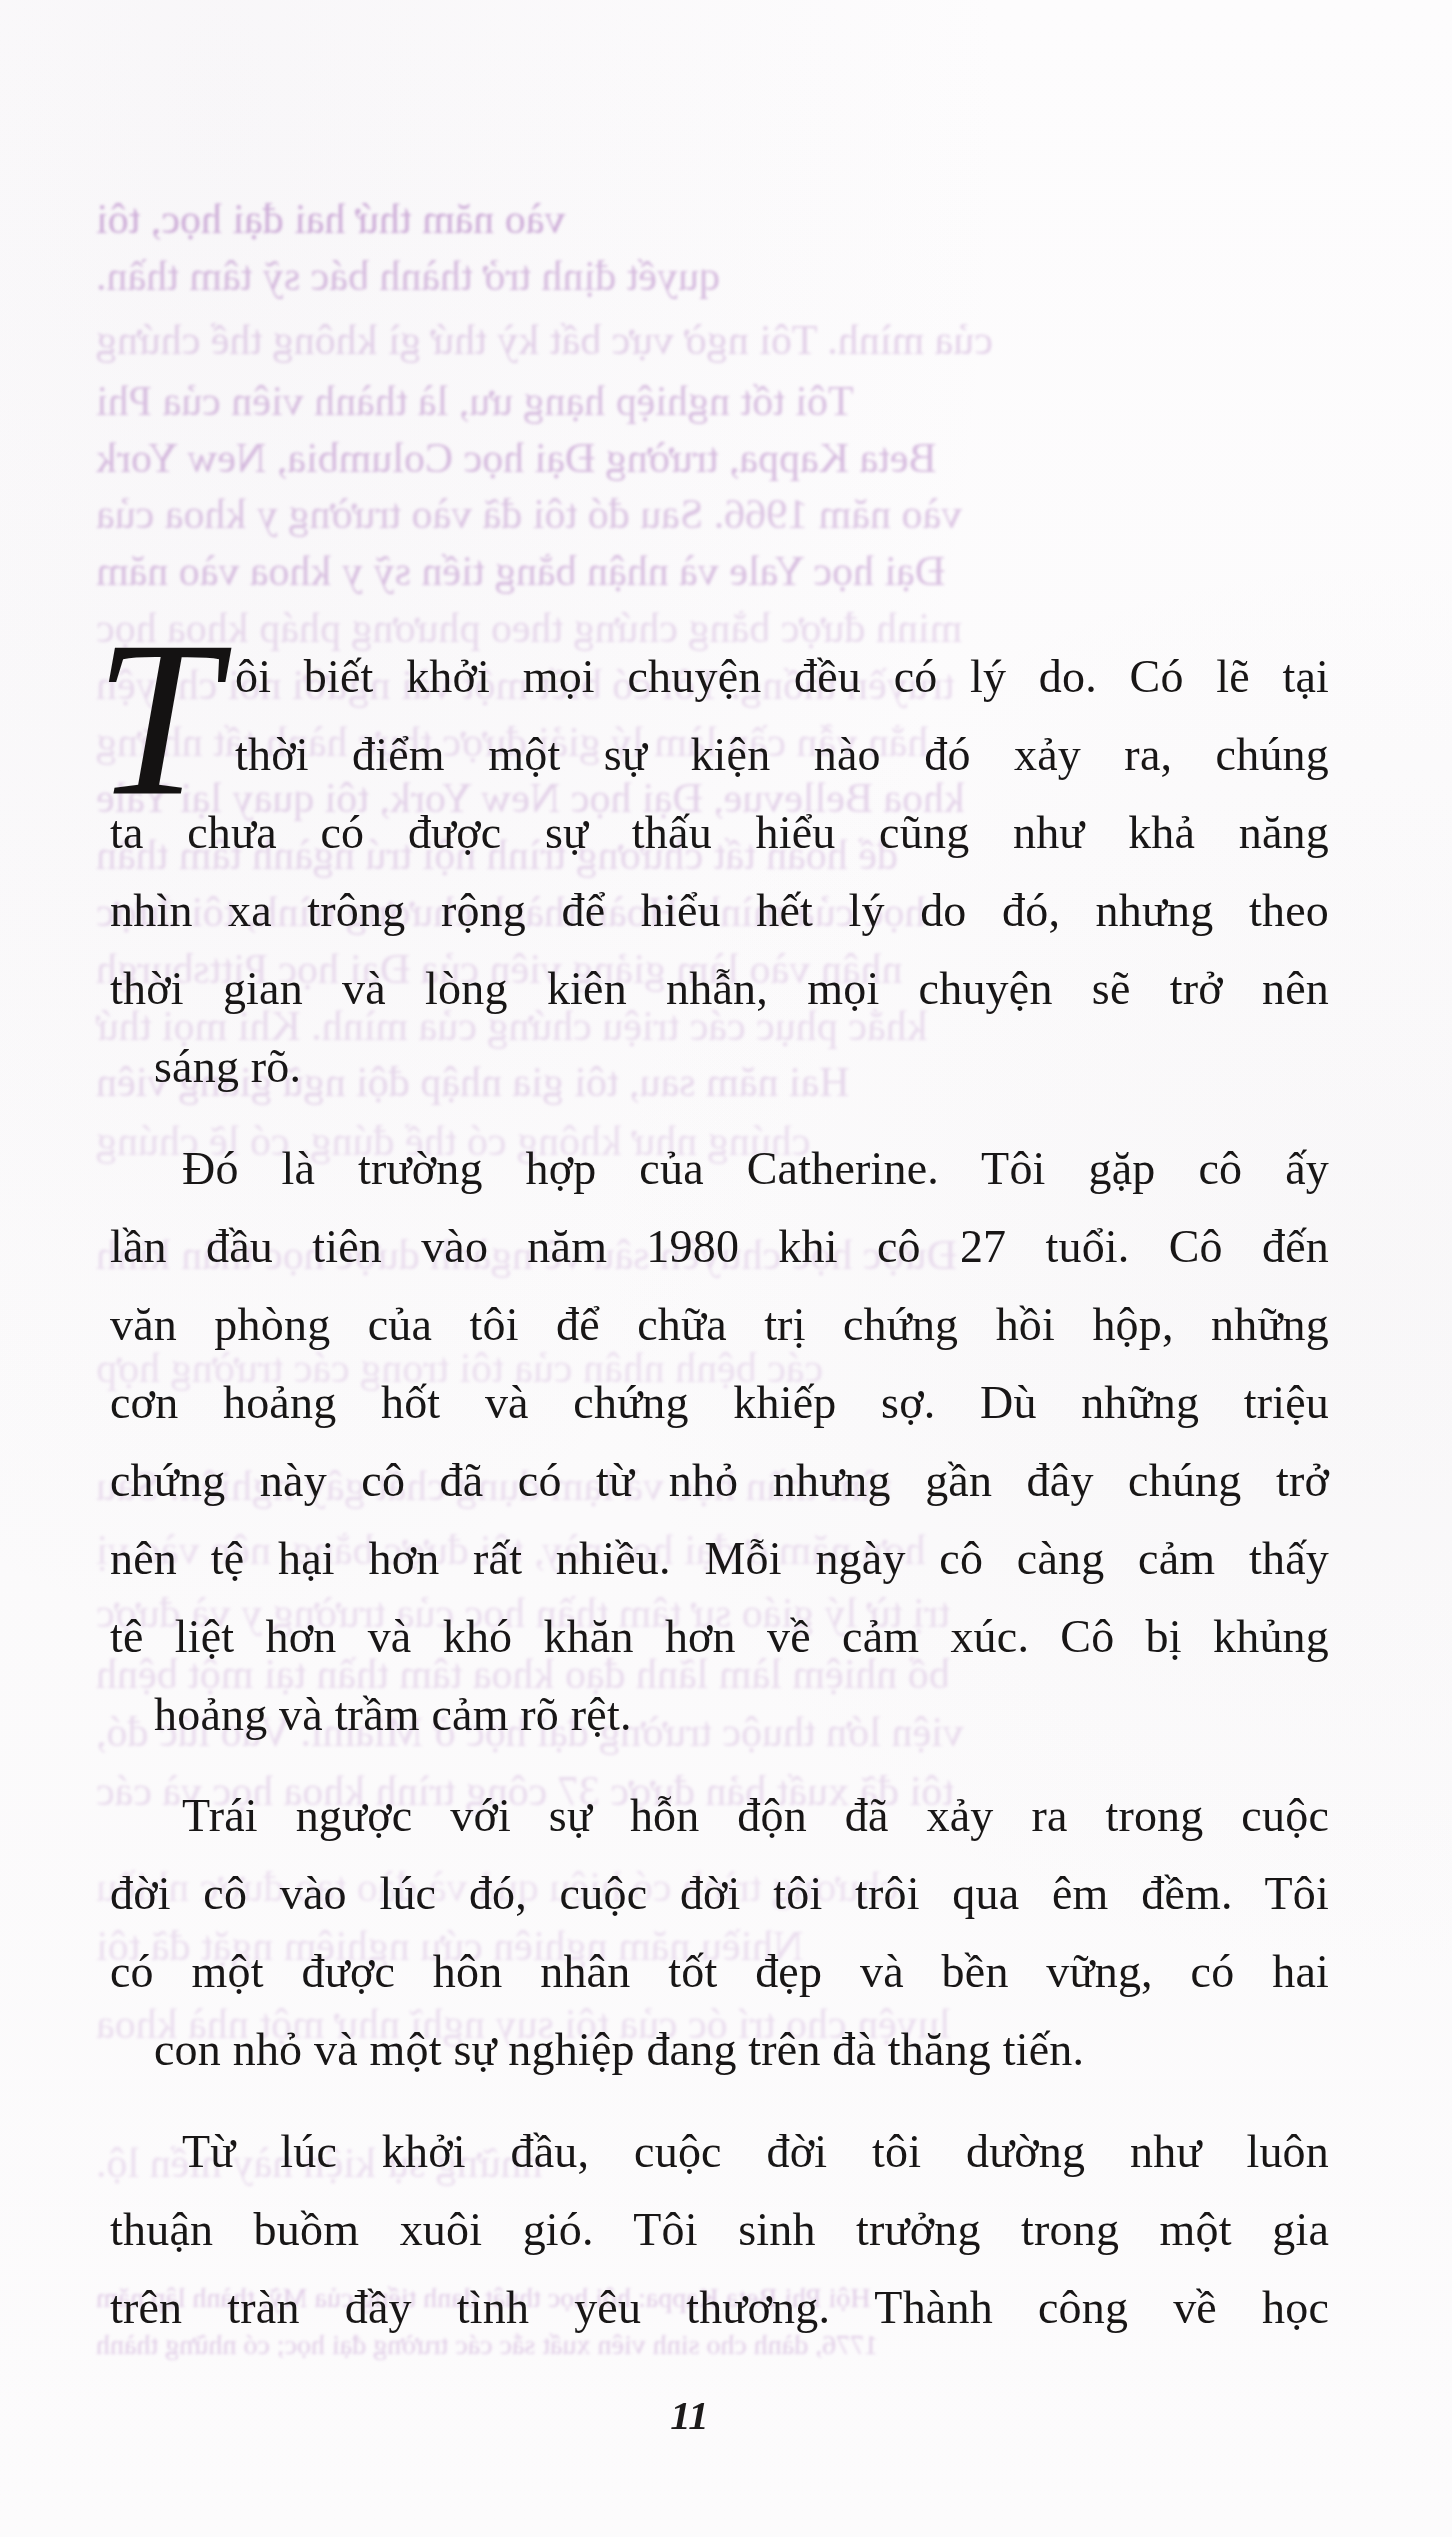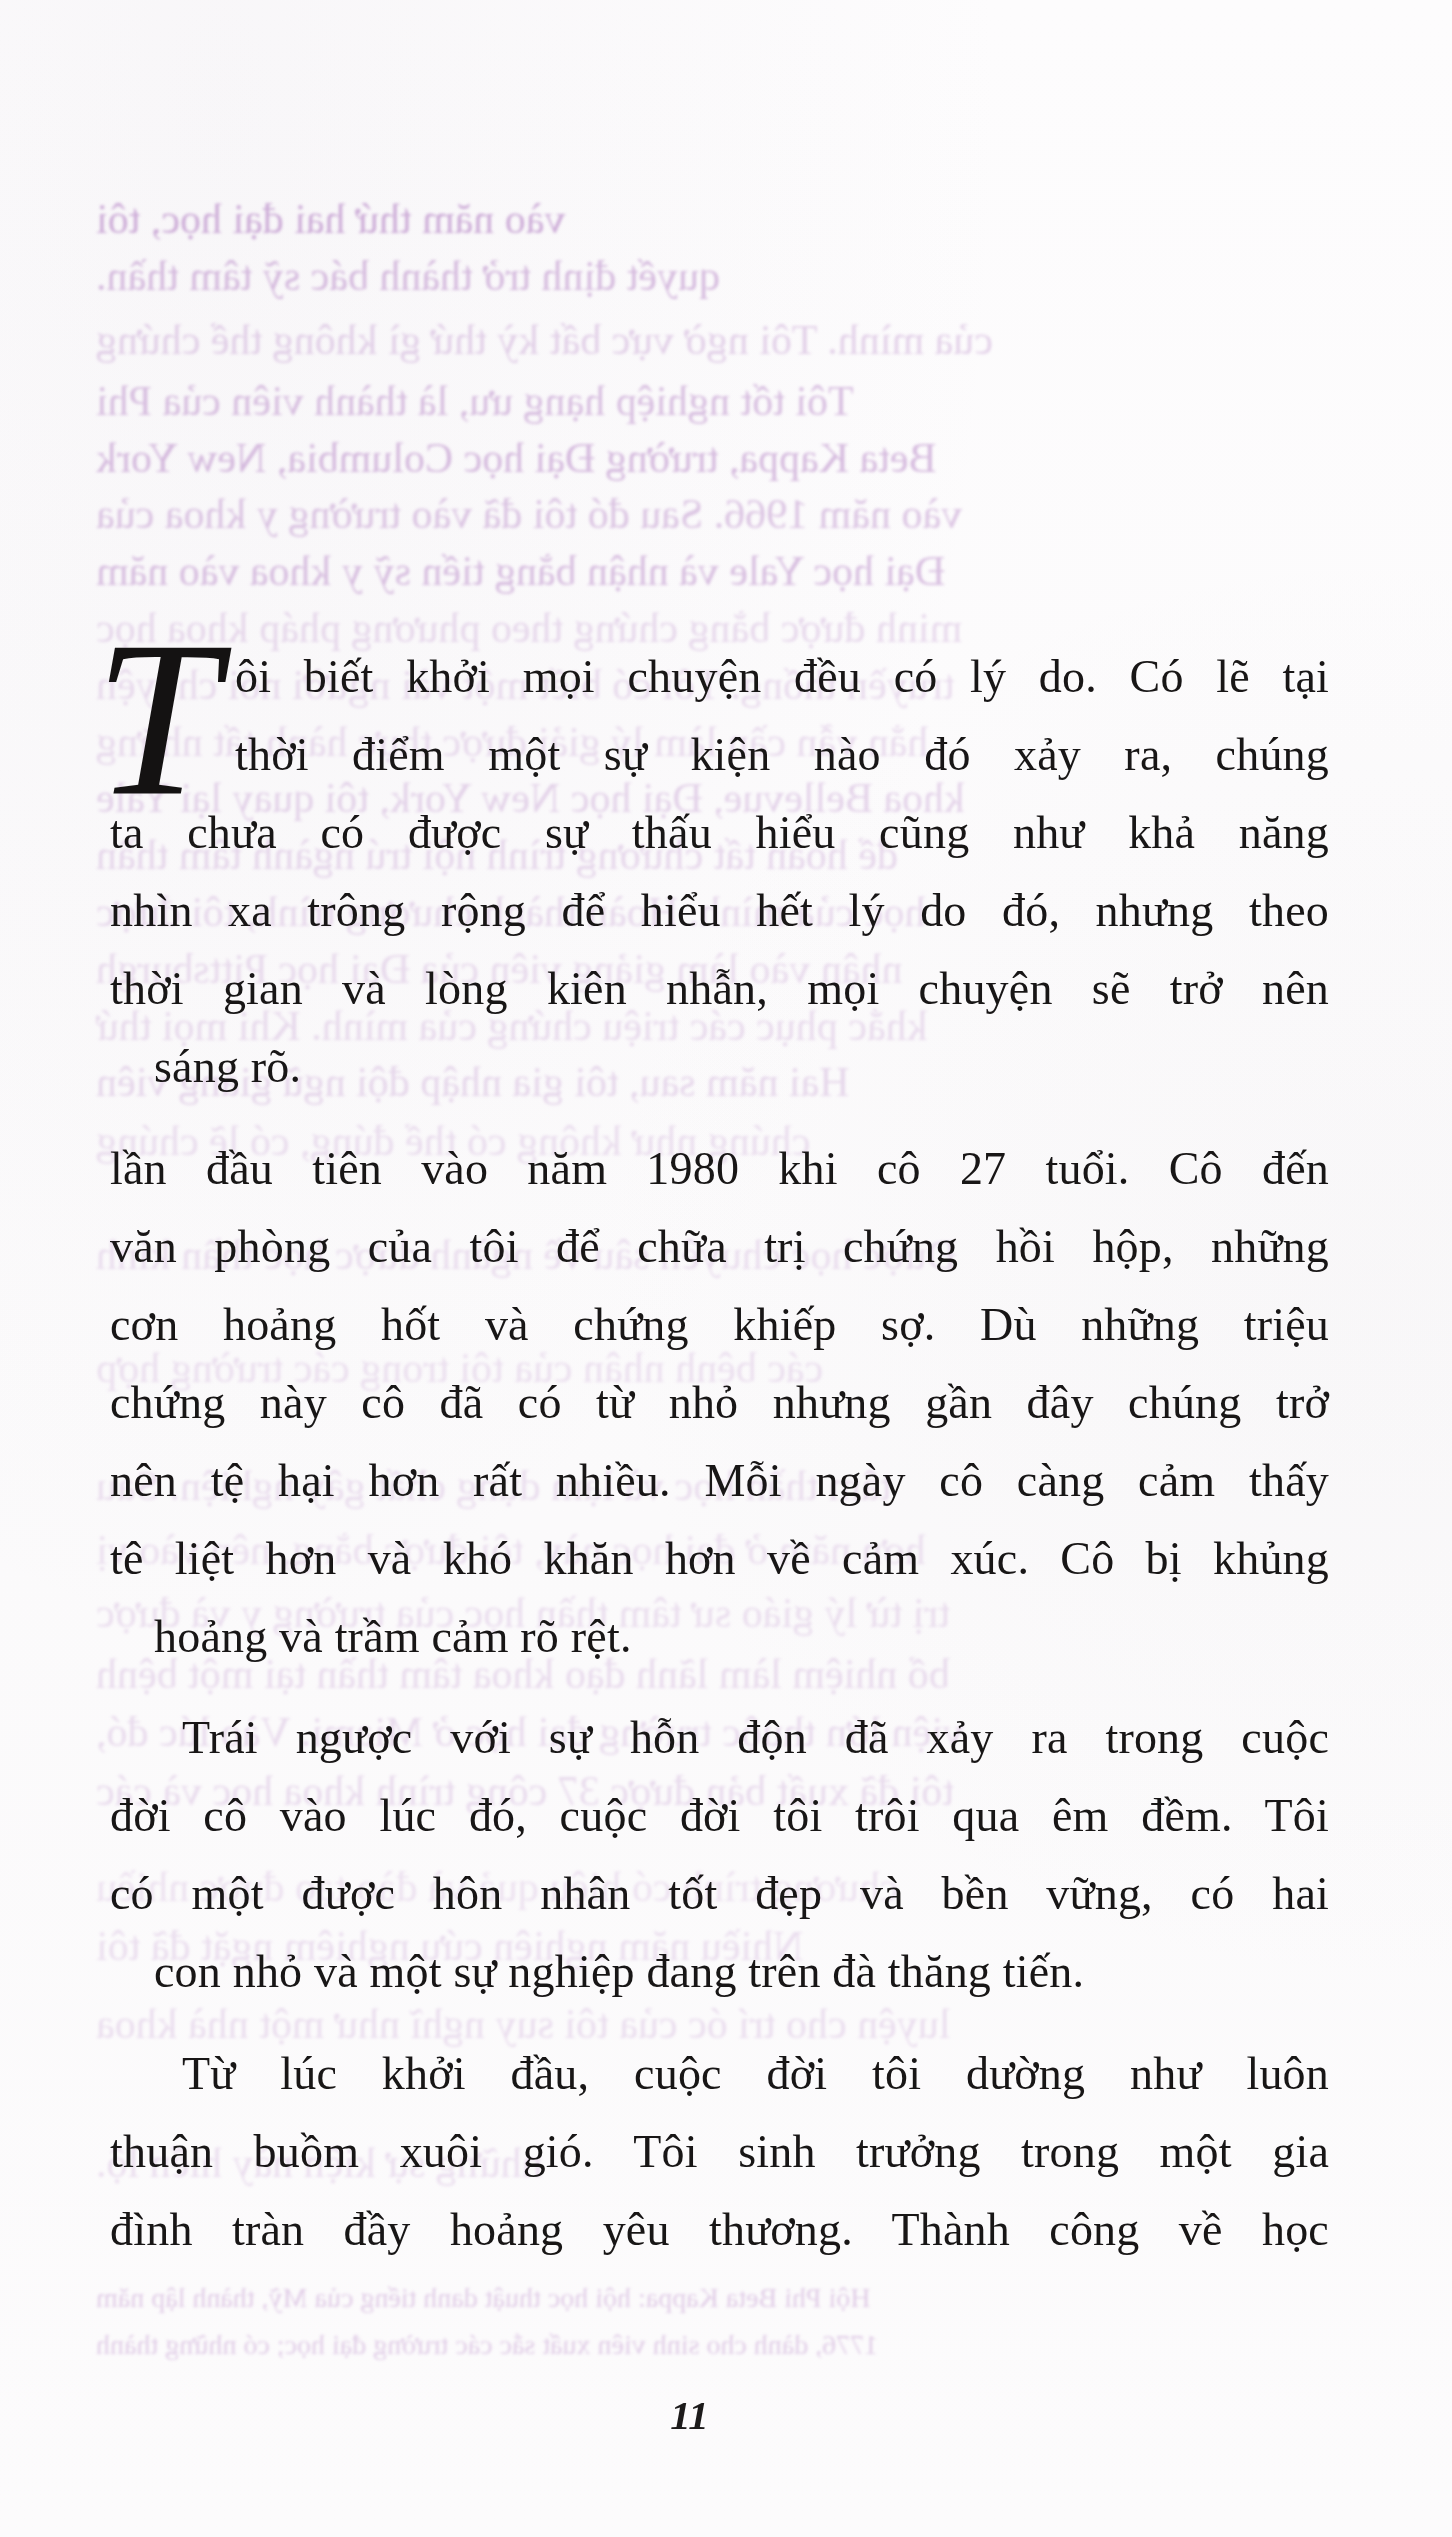--- a/index.html
+++ b/index.html
@@ -131,35 +131,36 @@
       <div class="para">
         <span class="drop-cap">T</span>
         <div class="line dc-clear">ôi biết khởi mọi chuyện đều có lý do. Có lẽ tại</div>
         <div class="line dc-clear">thời điểm một sự kiện nào đó xảy ra, chúng</div>
         <div class="line">ta chưa có được sự thấu hiểu cũng như khả năng</div>
         <div class="line">nhìn xa trông rộng để hiểu hết lý do đó, nhưng theo</div>
         <div class="line">thời gian và lòng kiên nhẫn, mọi chuyện sẽ trở nên</div>
         <div class="line last">sáng rõ.</div>
       </div>
       <div class="para">
+        <div class="line indent">Đó là trường hợp của Catherine. Tôi gặp cô ấy</div>
         <div class="line">lần đầu tiên vào năm 1980 khi cô 27 tuổi. Cô đến</div>
         <div class="line">văn phòng của tôi để chữa trị chứng hồi hộp, những</div>
         <div class="line">cơn hoảng hốt và chứng khiếp sợ. Dù những triệu</div>
         <div class="line">chứng này cô đã có từ nhỏ nhưng gần đây chúng trở</div>
         <div class="line">nên tệ hại hơn rất nhiều. Mỗi ngày cô càng cảm thấy</div>
         <div class="line">tê liệt hơn và khó khăn hơn về cảm xúc. Cô bị khủng</div>
         <div class="line last">hoảng và trầm cảm rõ rệt.</div>
       </div>
       <div class="para">
         <div class="line indent">Trái ngược với sự hỗn độn đã xảy ra trong cuộc</div>
         <div class="line">đời cô vào lúc đó, cuộc đời tôi trôi qua êm đềm. Tôi</div>
         <div class="line">có một được hôn nhân tốt đẹp và bền vững, có hai</div>
         <div class="line last">con nhỏ và một sự nghiệp đang trên đà thăng tiến.</div>
       </div>
       <div class="para">
         <div class="line indent">Từ lúc khởi đầu, cuộc đời tôi dường như luôn</div>
         <div class="line">thuận buồm xuôi gió. Tôi sinh trưởng trong một gia</div>
-        <div class="line">đình tràn đầy hoảng yêu thương. Thành công về học</div>
+        <div class="line">trên tràn đầy tình yêu thương. Thành công về học</div>
       </div>
     </div>
   <div class="page-number">11</div>
 </div>
 
 
 </body></html>

